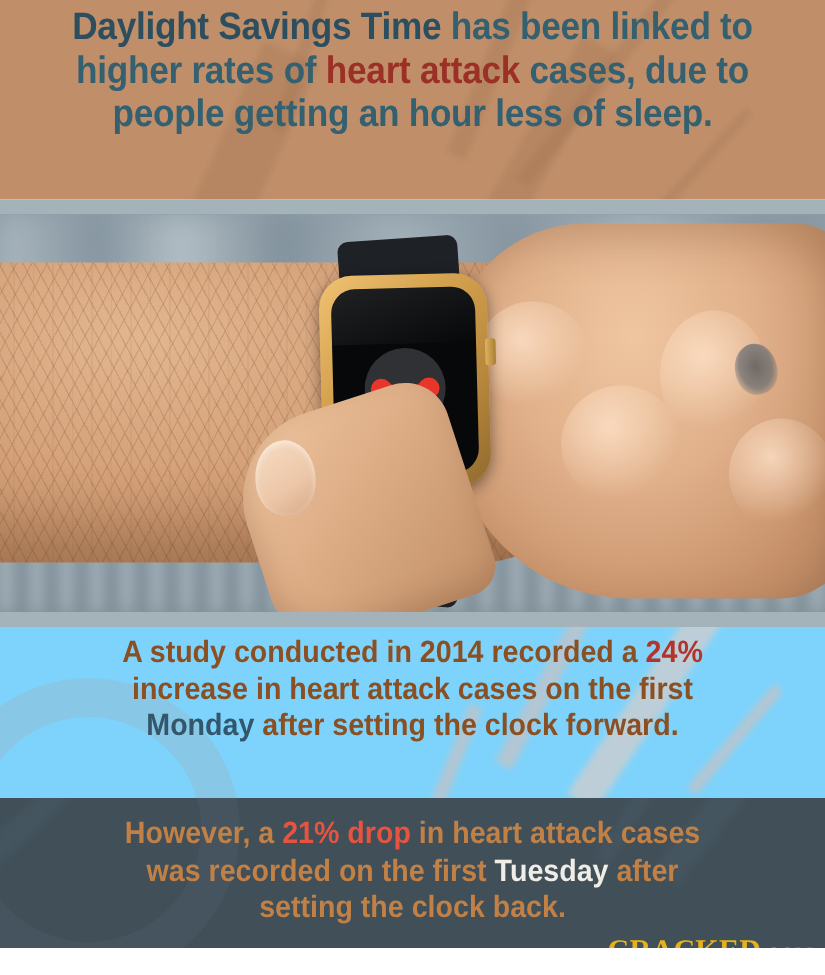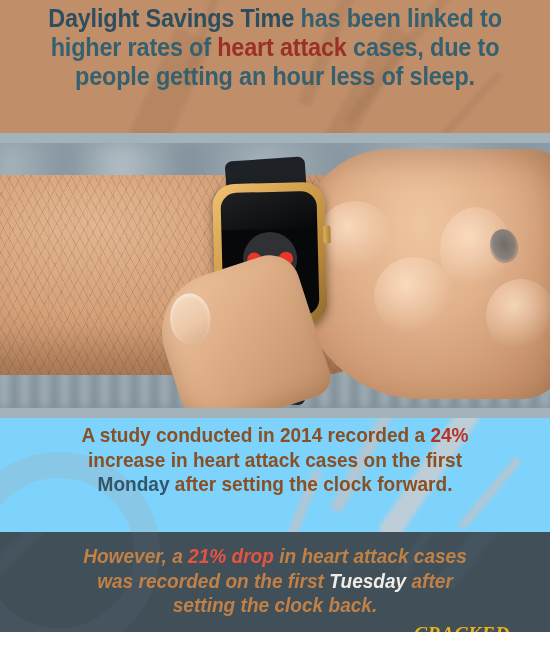--- a/index.html
+++ b/index.html
@@ -290,21 +290,20 @@
   .c-red  { color: #b2342b; }
   .c-blue { color: #33566a; }
 
   
   .panel-dark {
     position: absolute;
     left: 0; top: 532px;
     width: 550px; height: 118px;
     background: #404f58;
     overflow: hidden;
-    font-style: italic;
   }
   .ring-dark {
     position: absolute;
     border-radius: 50%;
     border: 26px solid rgba(72, 90, 100, 0.55);
     left: -42px; top: -80px; width: 150px; height: 150px;
   }
   .dark-streak {
     position: absolute;
     background: rgba(72, 90, 100, 0.55);

